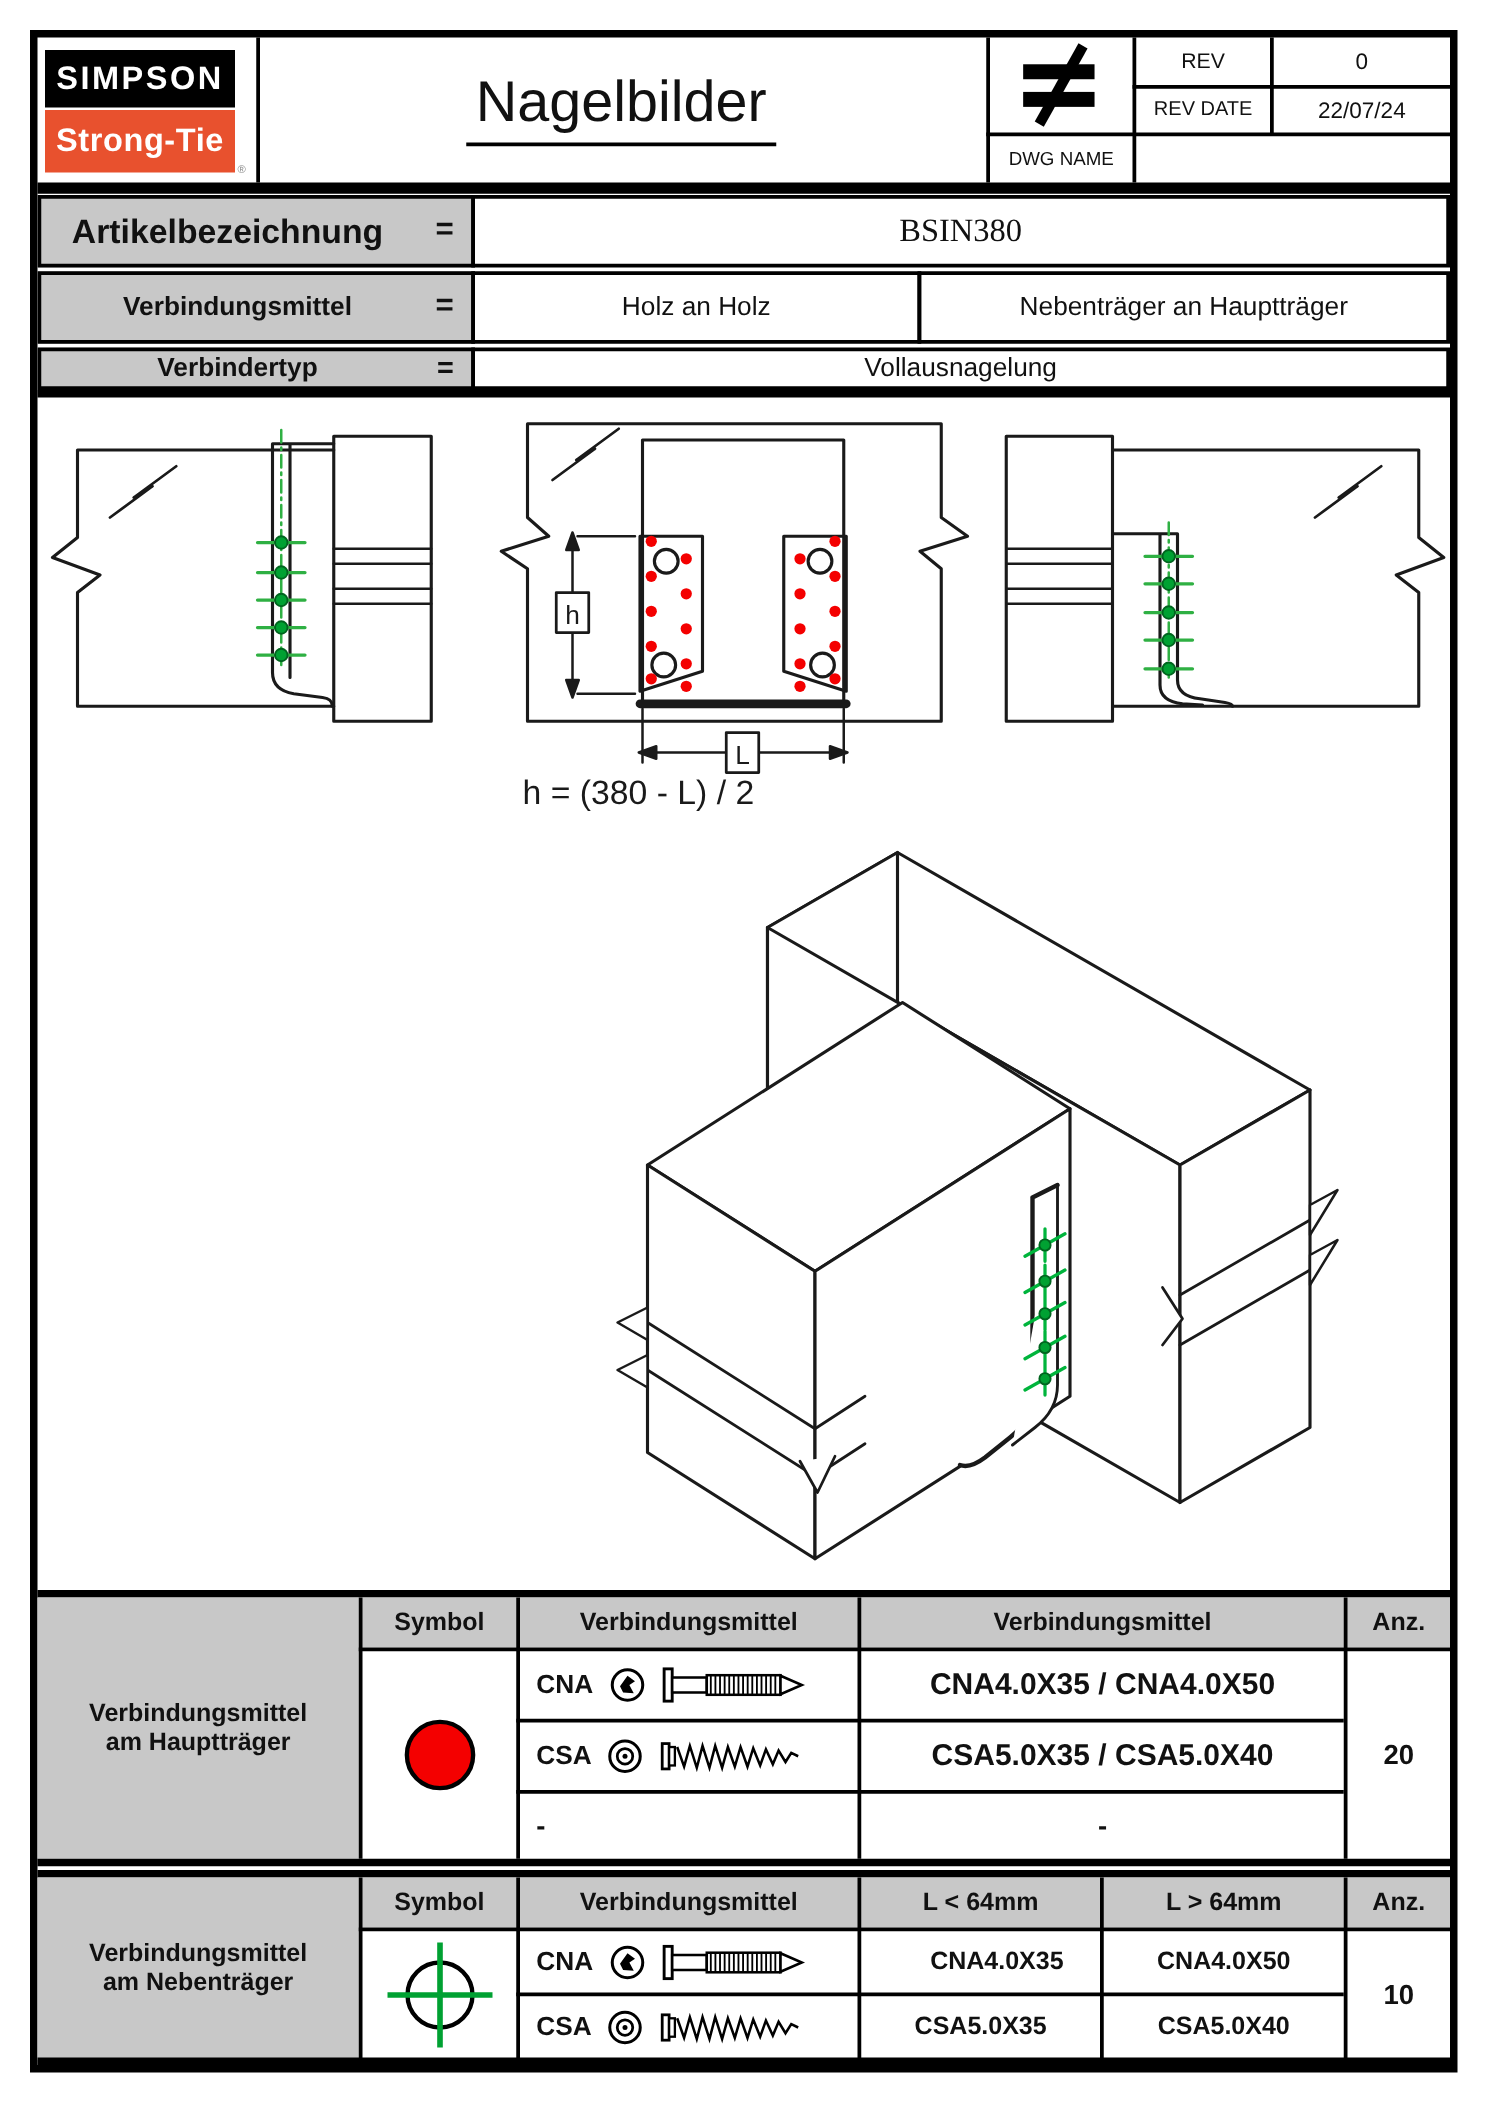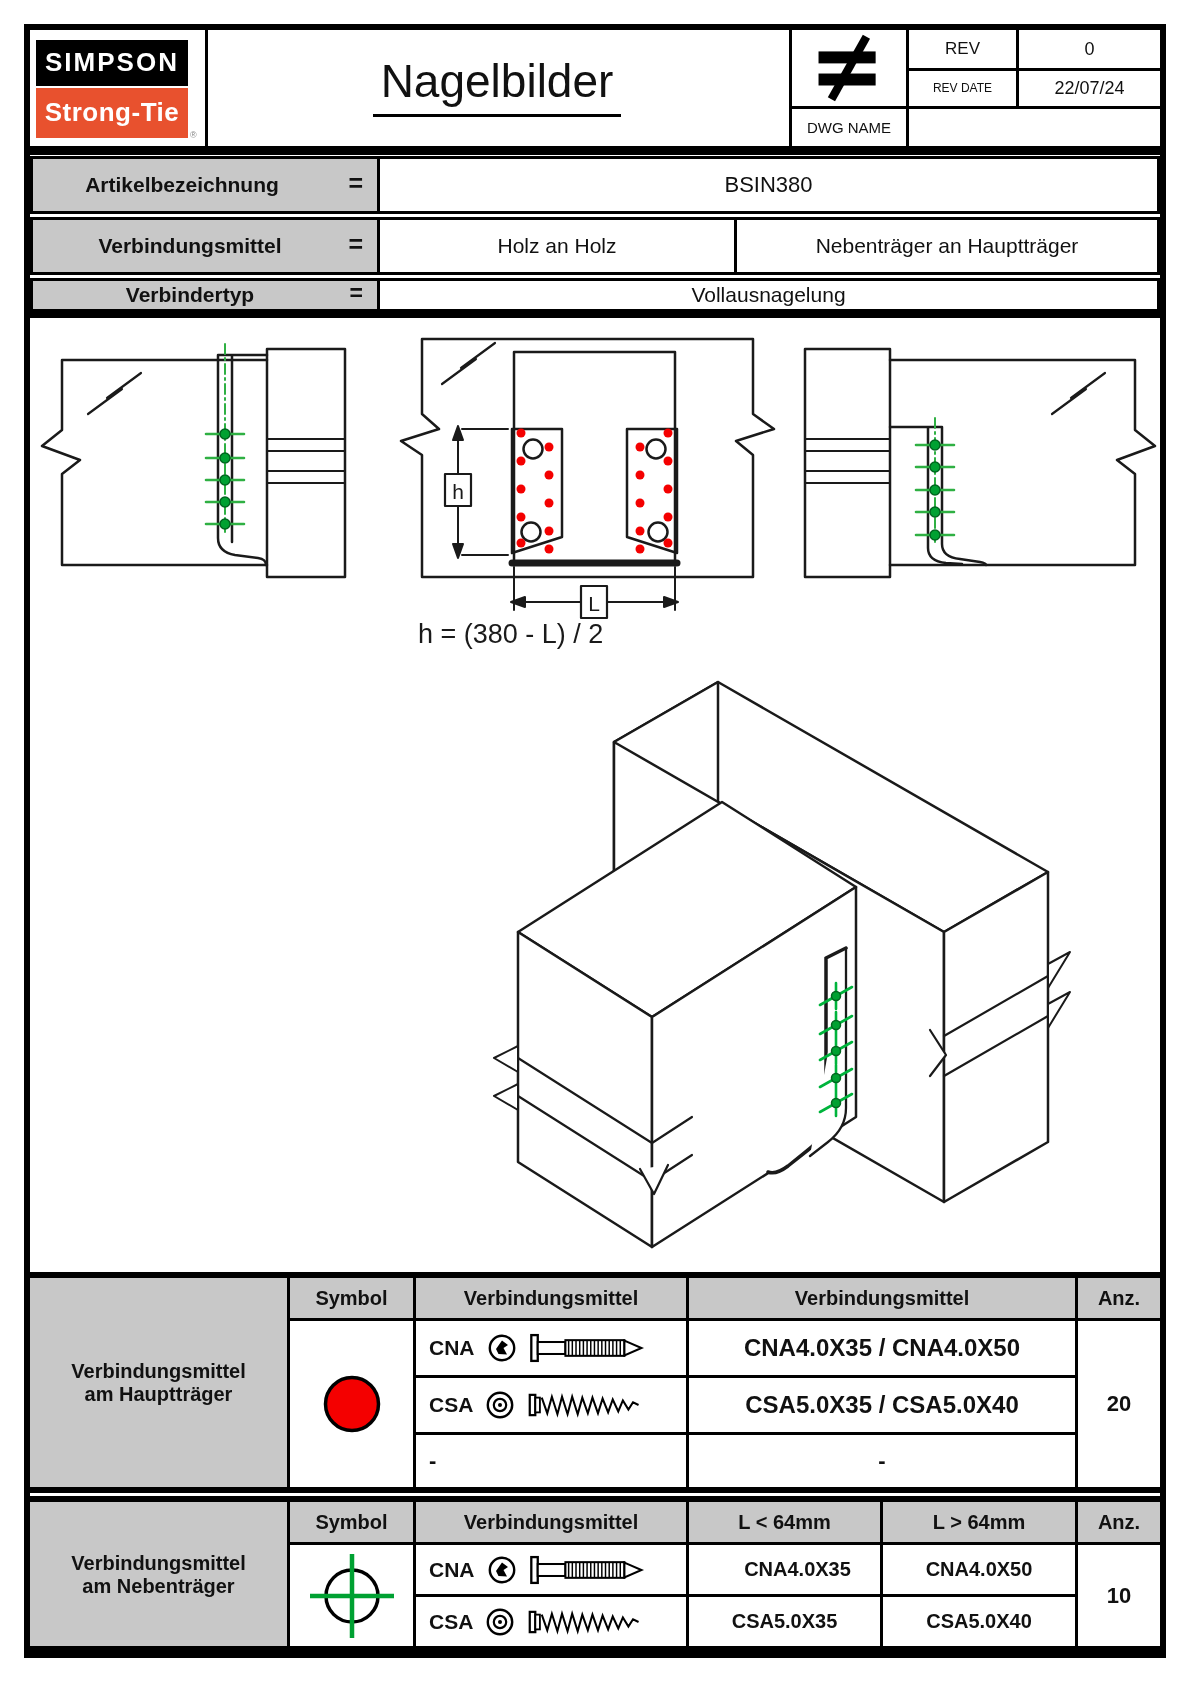--- a/index.html
+++ b/index.html
@@ -41,29 +41,29 @@
   <div class="cell" style="left:792px;top:30px;width:112px;height:76px;">
     <svg width="76" height="70" viewBox="0 0 80 76">
       <rect x="8" y="20" width="62" height="13" fill="#000"></rect>
       <rect x="8" y="44" width="62" height="13" fill="#000"></rect>
       <line x1="22" y1="72" x2="60" y2="4" stroke="#000" stroke-width="9"></line>
     </svg>
   </div>
 
   <div class="cell" style="left:909px;top:30px;width:107px;height:38px;font-size:17px;">REV</div>
   <div class="cell" style="left:1019px;top:30px;width:141px;height:38px;font-size:18px;">0</div>
-  <div class="cell" style="left:909px;top:71px;width:107px;height:35px;font-size:12px;">REV DATE</div>
+  <div class="cell" style="left:909px;top:71px;width:107px;height:35px;font-size:16px;">REV DATE</div>
   <div class="cell" style="left:1019px;top:71px;width:141px;height:35px;font-size:18px;">22/07/24</div>
   <div class="cell" style="left:792px;top:109px;width:114px;height:37px;font-size:15px;">DWG NAME</div>
 
   <div class="ibox gray" style="left:30px;top:156px;width:350px;height:58px;">
-    <span class="b" style="font-size:21px;margin-right:46px;">Artikelbezeichnung</span>
+    <span class="b" style="font-size:27px;margin-right:46px;">Artikelbezeichnung</span>
     <span class="eq">=</span>
   </div>
-  <div class="ibox" style="left:377px;top:156px;width:783px;height:58px;font-size:22px;">BSIN380</div>
+  <div class="ibox" style="left:377px;top:156px;width:783px;height:58px;font-size:26px;font-family:Liberation Serif, serif;">BSIN380</div>
 
   <div class="ibox gray" style="left:30px;top:217px;width:350px;height:58px;">
     <span class="b" style="font-size:21px;margin-right:30px;">Verbindungsmittel</span>
     <span class="eq">=</span>
   </div>
   <div class="ibox" style="left:734px;top:217px;width:426px;height:58px;font-size:21px;">Nebenträger an Hauptträger</div>
   <div class="ibox" style="left:377px;top:217px;width:360px;height:58px;font-size:21px;">Holz an Holz</div>
 
   <div class="ibox gray" style="left:30px;top:278px;width:350px;height:34px;">
     <span class="b" style="font-size:21px;margin-right:30px;">Verbindertyp</span>

